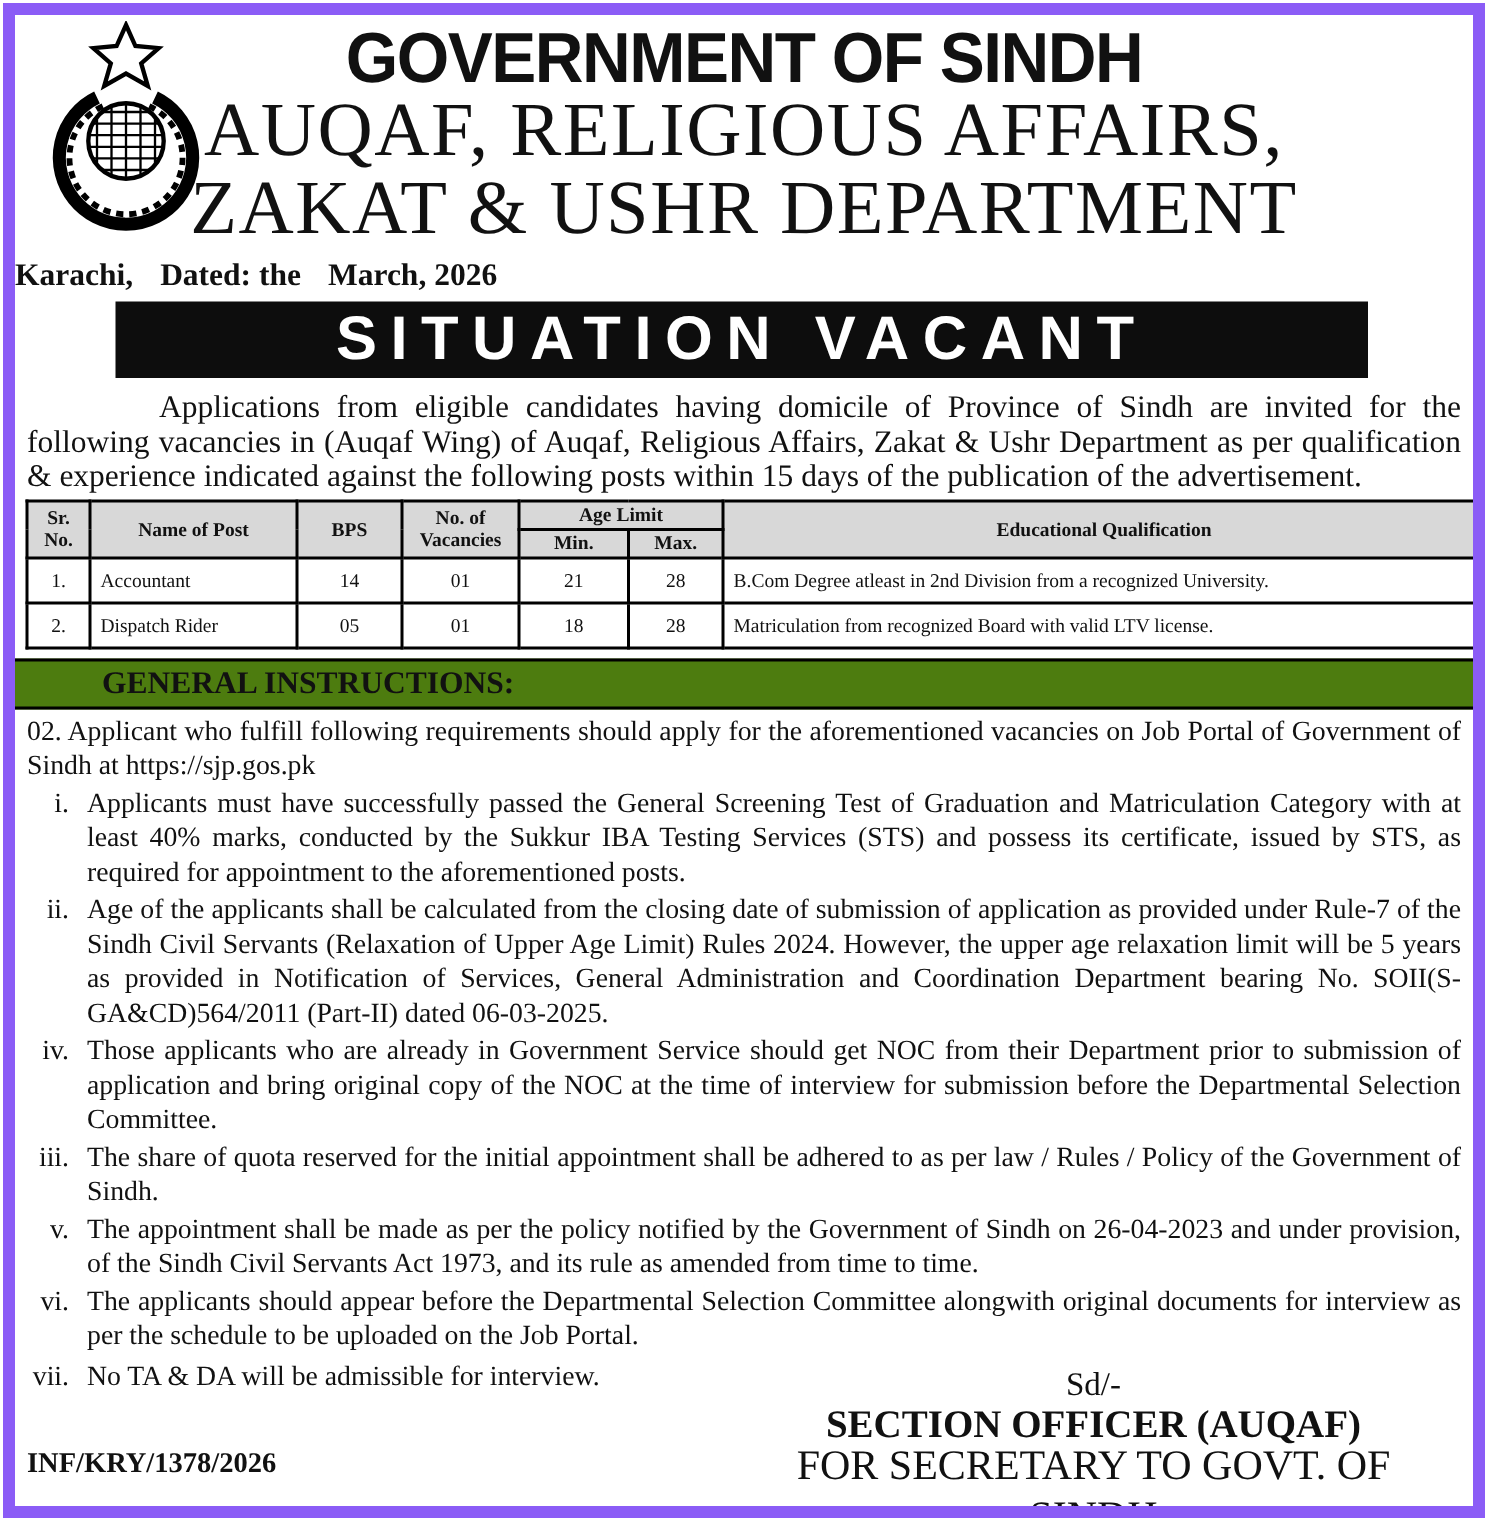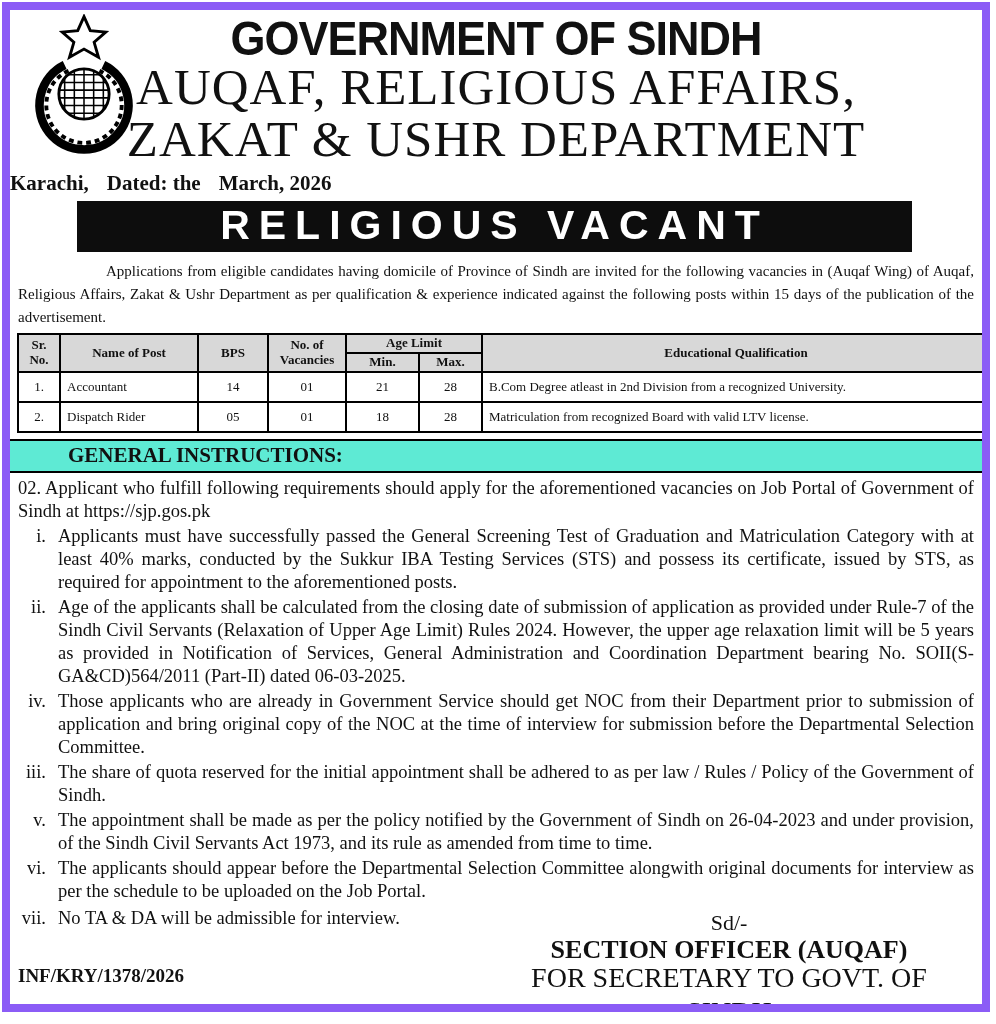--- a/index.html
+++ b/index.html
@@ -30,41 +30,41 @@
   }
   .sv-banner {
     margin:5px 70px 0 67px; background:#0d0d0d; color:#fff;
     font-family:"Liberation Sans", sans-serif; font-weight:bold;
     font-size:41px; letter-spacing:9px; text-align:center;
     padding:3px 0 5px 0; line-height:1.05;
   }
 
   
   .intro {
-    margin:8px 8px 4px 8px; font-size:15px; line-height:23px;
+    margin:8px 8px 4px 8px; font-size:21px; line-height:23px;
     text-align:justify; text-indent:88px;
   }
 
   
   table.vacancy {
     width:974px; margin:3px 7px 6px 7px;
     border-collapse:collapse; font-size:13px;
   }
   table.vacancy th, table.vacancy td { border:2px solid #000; padding:1px 6px; }
   table.vacancy th { background:#d8d8d8; font-weight:bold; text-align:center; line-height:1.15; }
   th.pre { white-space:pre-line; }
   td.c { text-align:center; }
   td.l { text-align:left; }
   table.vacancy tbody td { height:30px; }
   .w-sr{width:42px;} .w-post{width:138px;} .w-bps{width:70px;} .w-vac{width:78px;}
   .w-min{width:73px;} .w-max{width:63px;}
 
   
   .gi-band {
-    background:#5eead4; border-top:2px solid #000; border-bottom:2px solid #000;
+    background:#4d7c0f; border-top:2px solid #000; border-bottom:2px solid #000;
     font-weight:bold; font-size:21px; padding:2px 0 3px 58px;
   }
   .instructions { margin:4px 8px 0 8px; font-size:18.5px; line-height:23px; }
   .p02 { text-align:justify; margin-bottom:2px; }
   .item { display:flex; margin-top:2px; }
   .item .num { flex:none; width:40px; text-align:right; padding-right:12px; }
   .item .txt { flex:1; text-align:justify; }
 
   
   .bottom-row { display:flex; margin-top:2px; }
@@ -117,21 +117,21 @@
     <div class="gov-title">GOVERNMENT OF SINDH</div>
     <div class="dept-line">AUQAF, RELIGIOUS AFFAIRS,</div>
     <div class="dept-line">ZAKAT &amp; USHR DEPARTMENT</div>
 
     <div class="date-line">
       <span>Karachi,</span>
       <span>Dated: the</span>
       <span>March, 2026</span>
     </div>
 
-    <div class="sv-banner">RELIGIOUS VACANT</div>
+    <div class="sv-banner">SITUATION VACANT</div>
   </div>
 
   <p class="intro">Applications from eligible candidates having domicile of Province of Sindh are invited for the following vacancies in (Auqaf Wing) of Auqaf, Religious Affairs, Zakat &amp; Ushr Department as per qualification &amp; experience indicated against the following posts within 15 days of the publication of the advertisement.</p>
 
   <table class="vacancy">
     <thead>
       <tr>
         <th rowspan="2" class="pre w-sr">Sr.
 No.</th>
         <th rowspan="2" class="w-post">Name of Post</th>

